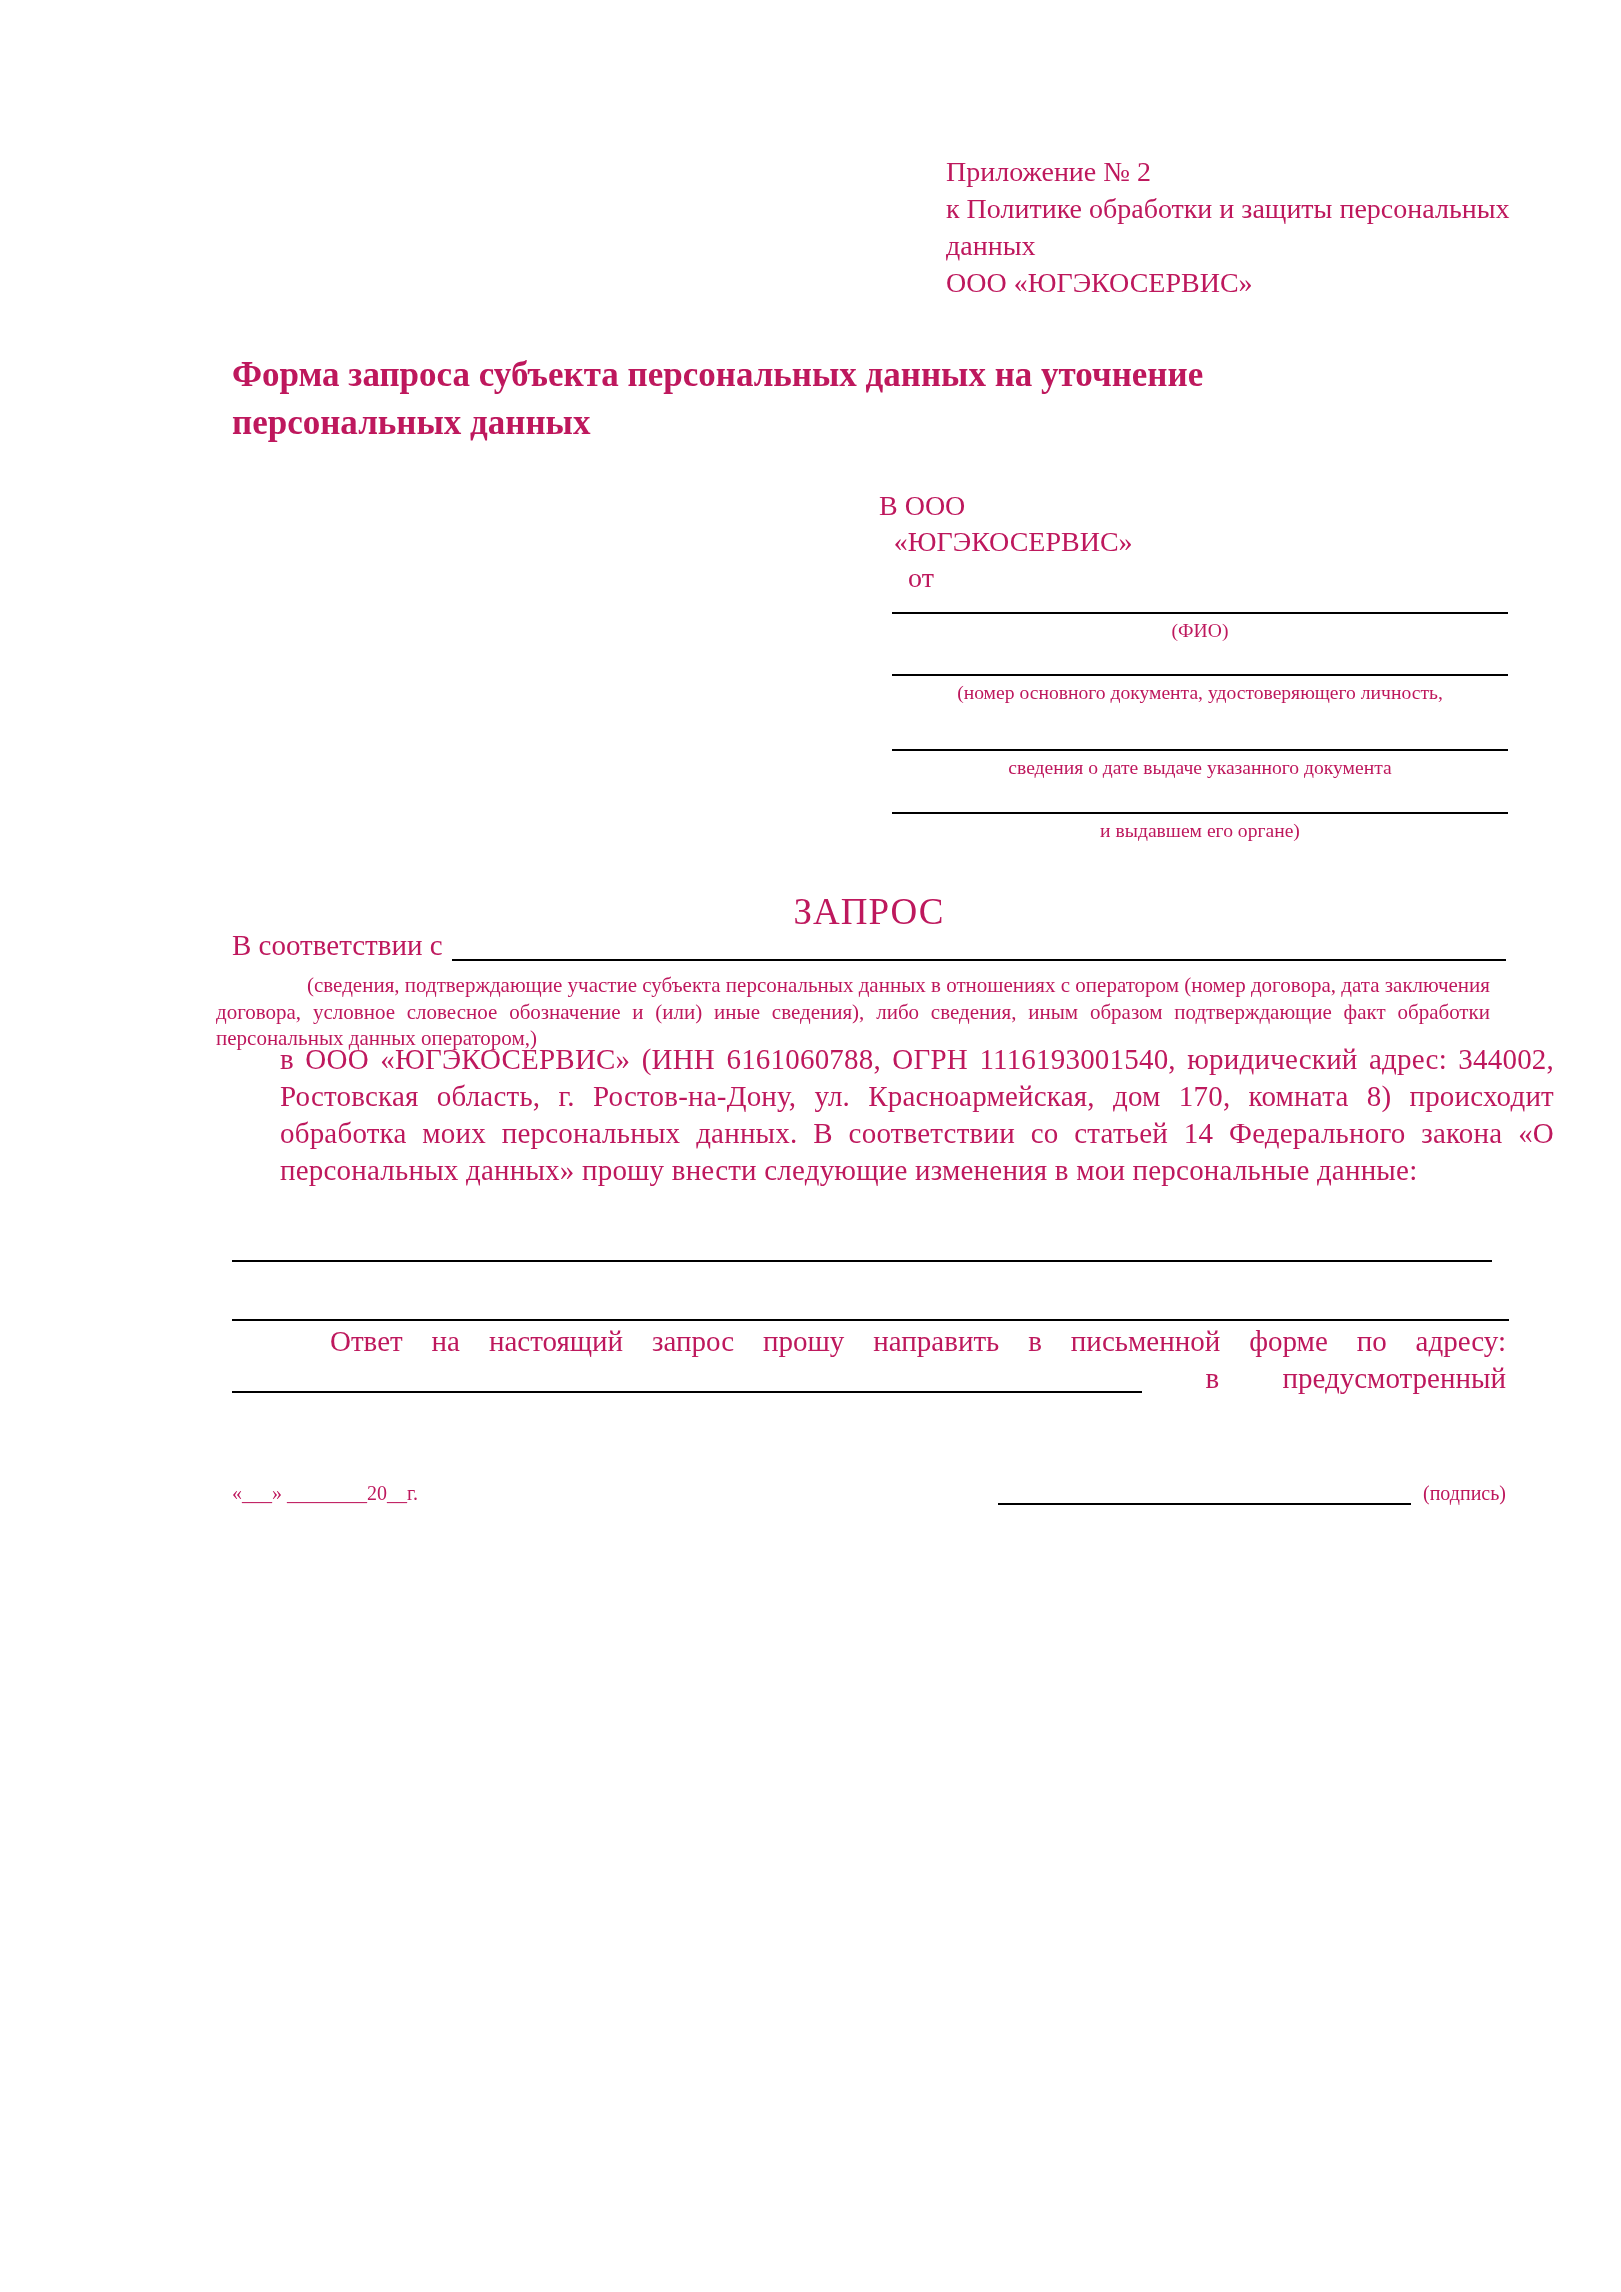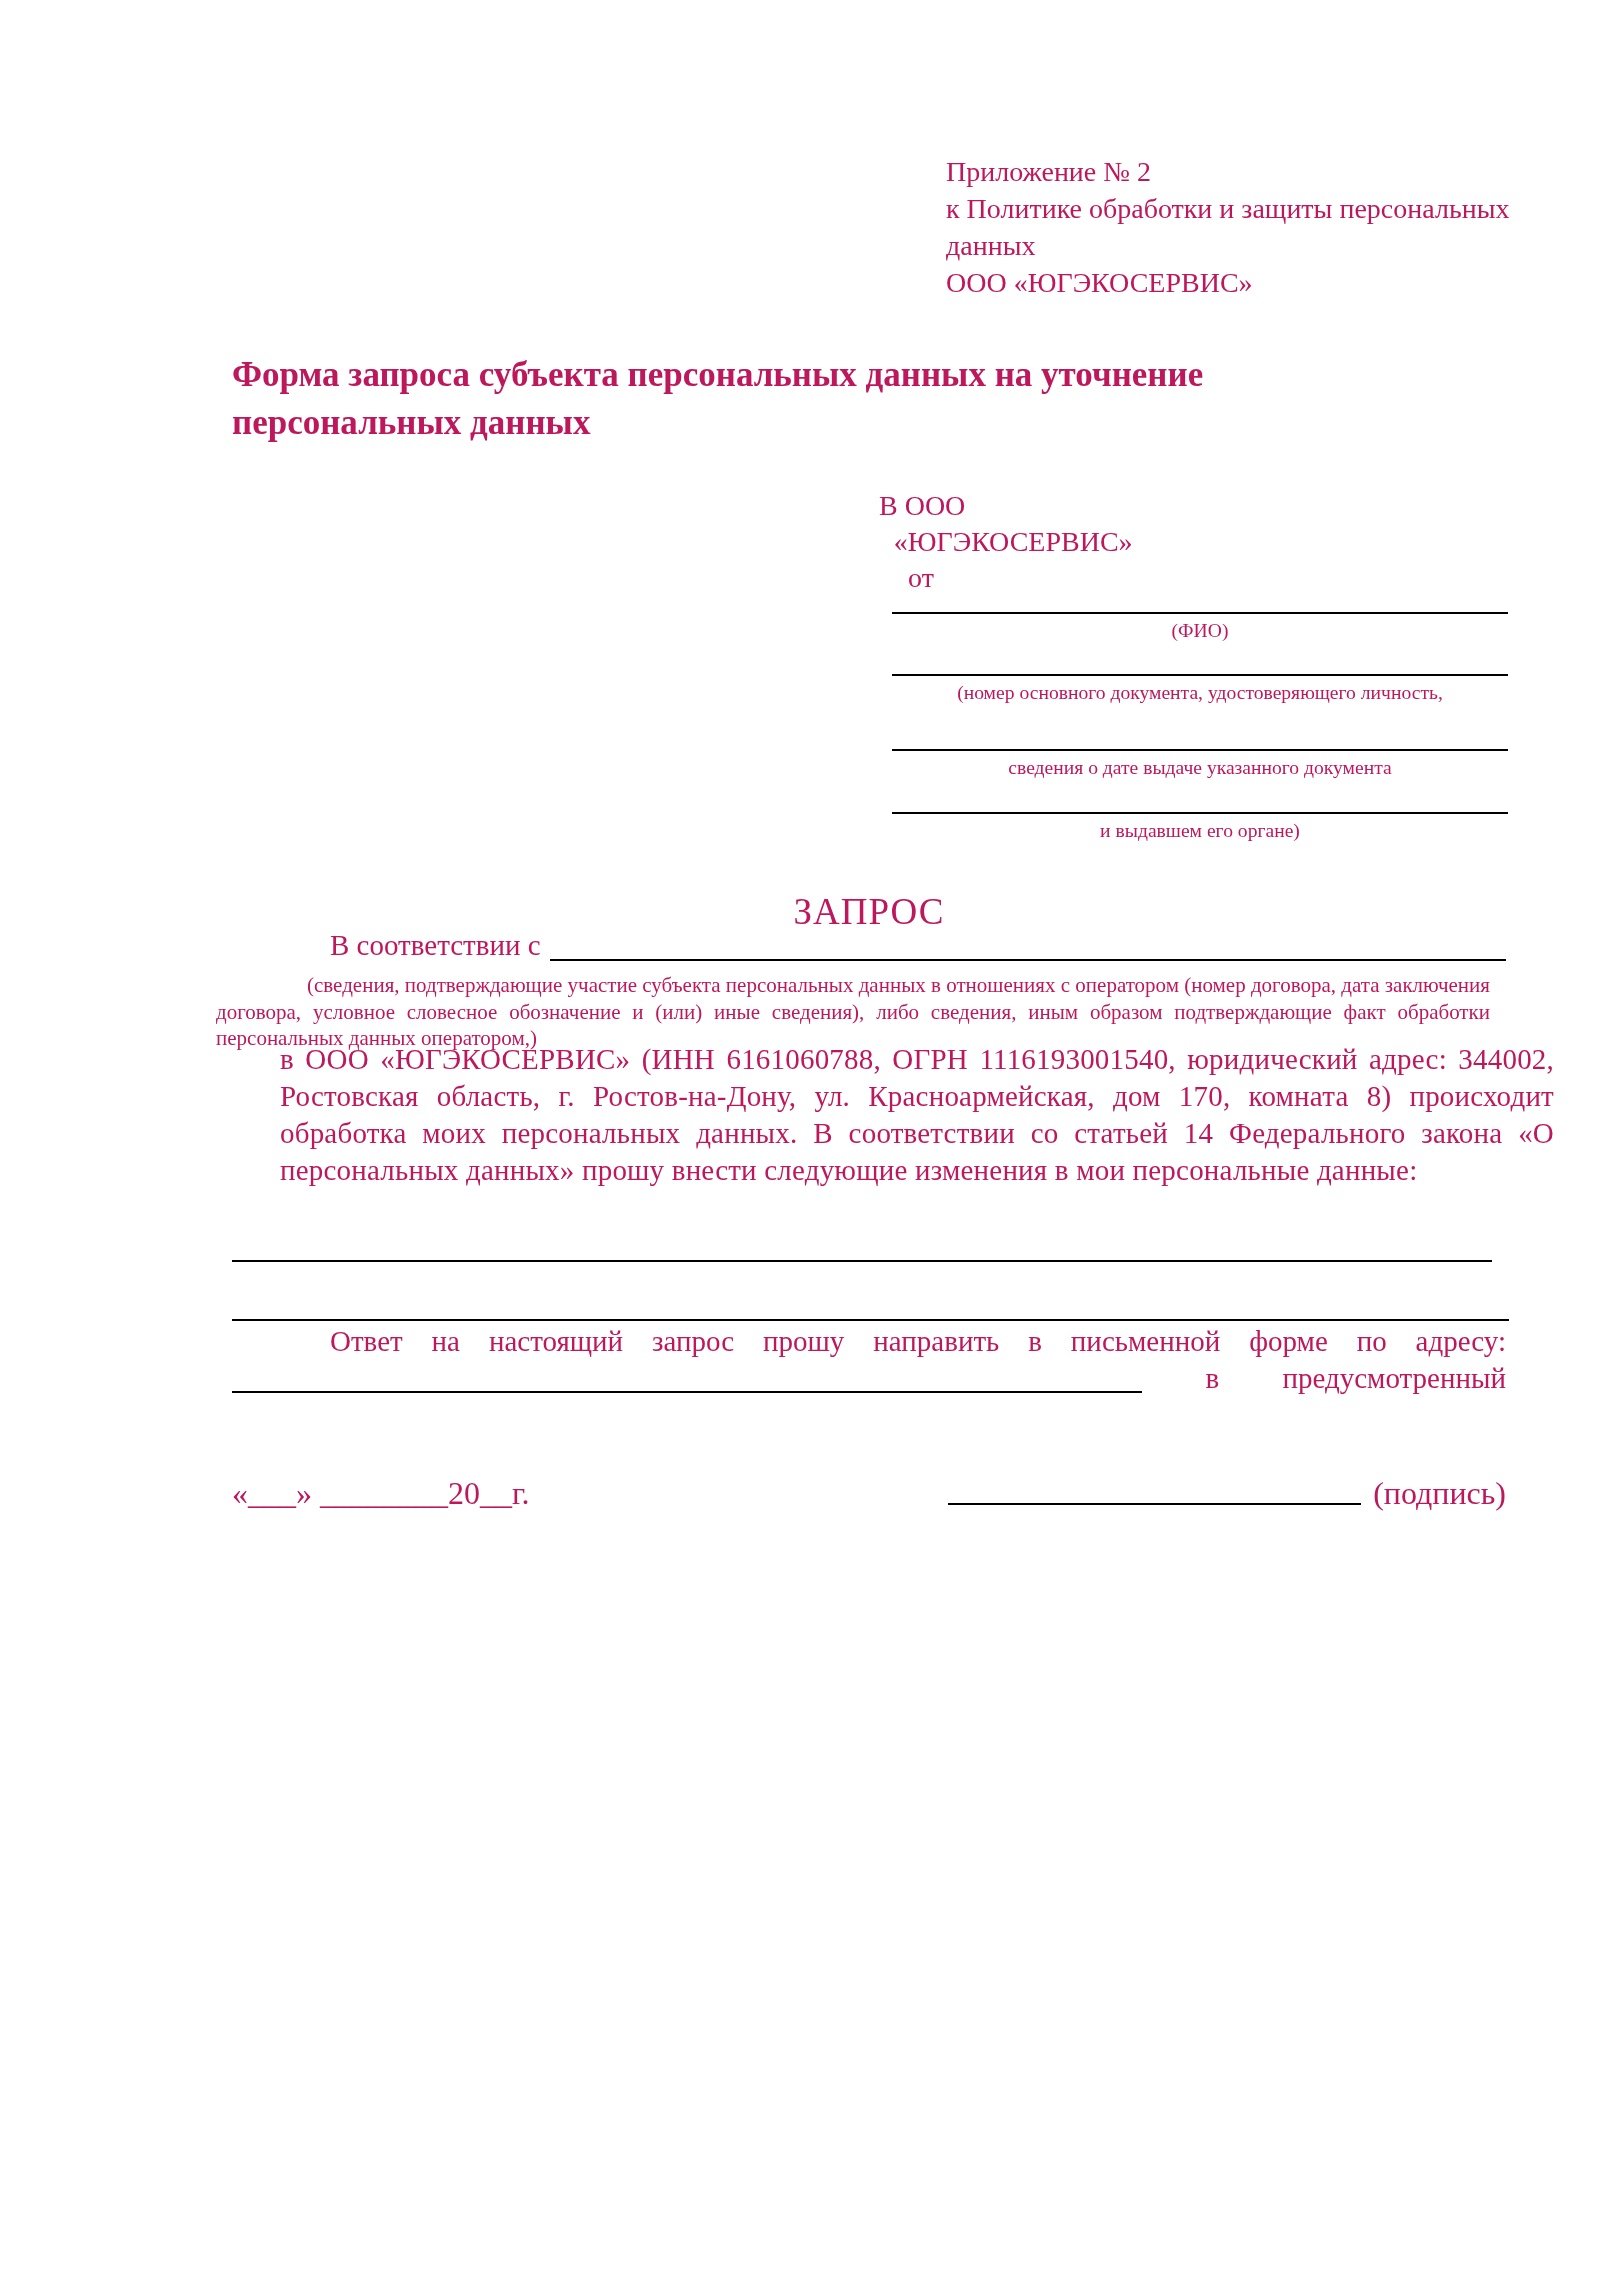--- a/index.html
+++ b/index.html
@@ -86,21 +86,21 @@
   .intro-row {
     position: absolute;
     left: 232px;
     top: 927px;
     width: 1274px;
     height: 37px;
     display: flex;
     font-size: 29px;
     line-height: 37px;
   }
-  .intro-row .prefix { margin-left: 98px; white-space: nowrap; }
+  .intro-row .prefix { white-space: nowrap; }
   .intro-row .fill {
     flex: 1;
     border-bottom: 2.9px solid #000;
     margin-left: 9.8px;
     margin-bottom: 2.9px;
   }
 
   
   .intro-note {
     position: absolute;
@@ -163,21 +163,21 @@
 
   
   .sign-row {
     position: absolute;
     left: 232px;
     top: 1475px;
     width: 1274px;
     display: flex;
     justify-content: space-between;
     align-items: flex-end;
-    font-size: 32px;
+    font-size: 20px;
     line-height: 37px;
   }
   .sign-row .date { white-space: nowrap; }
   .sig-group { display: inline-flex; align-items: flex-end; }
   .sig-group .sig-fill {
     width: 413px;
     border-bottom: 2.9px solid #000;
     margin-bottom: 6.9px;
   }
   .sig-group .sig-caption { white-space: nowrap; margin-left: 12px; }

